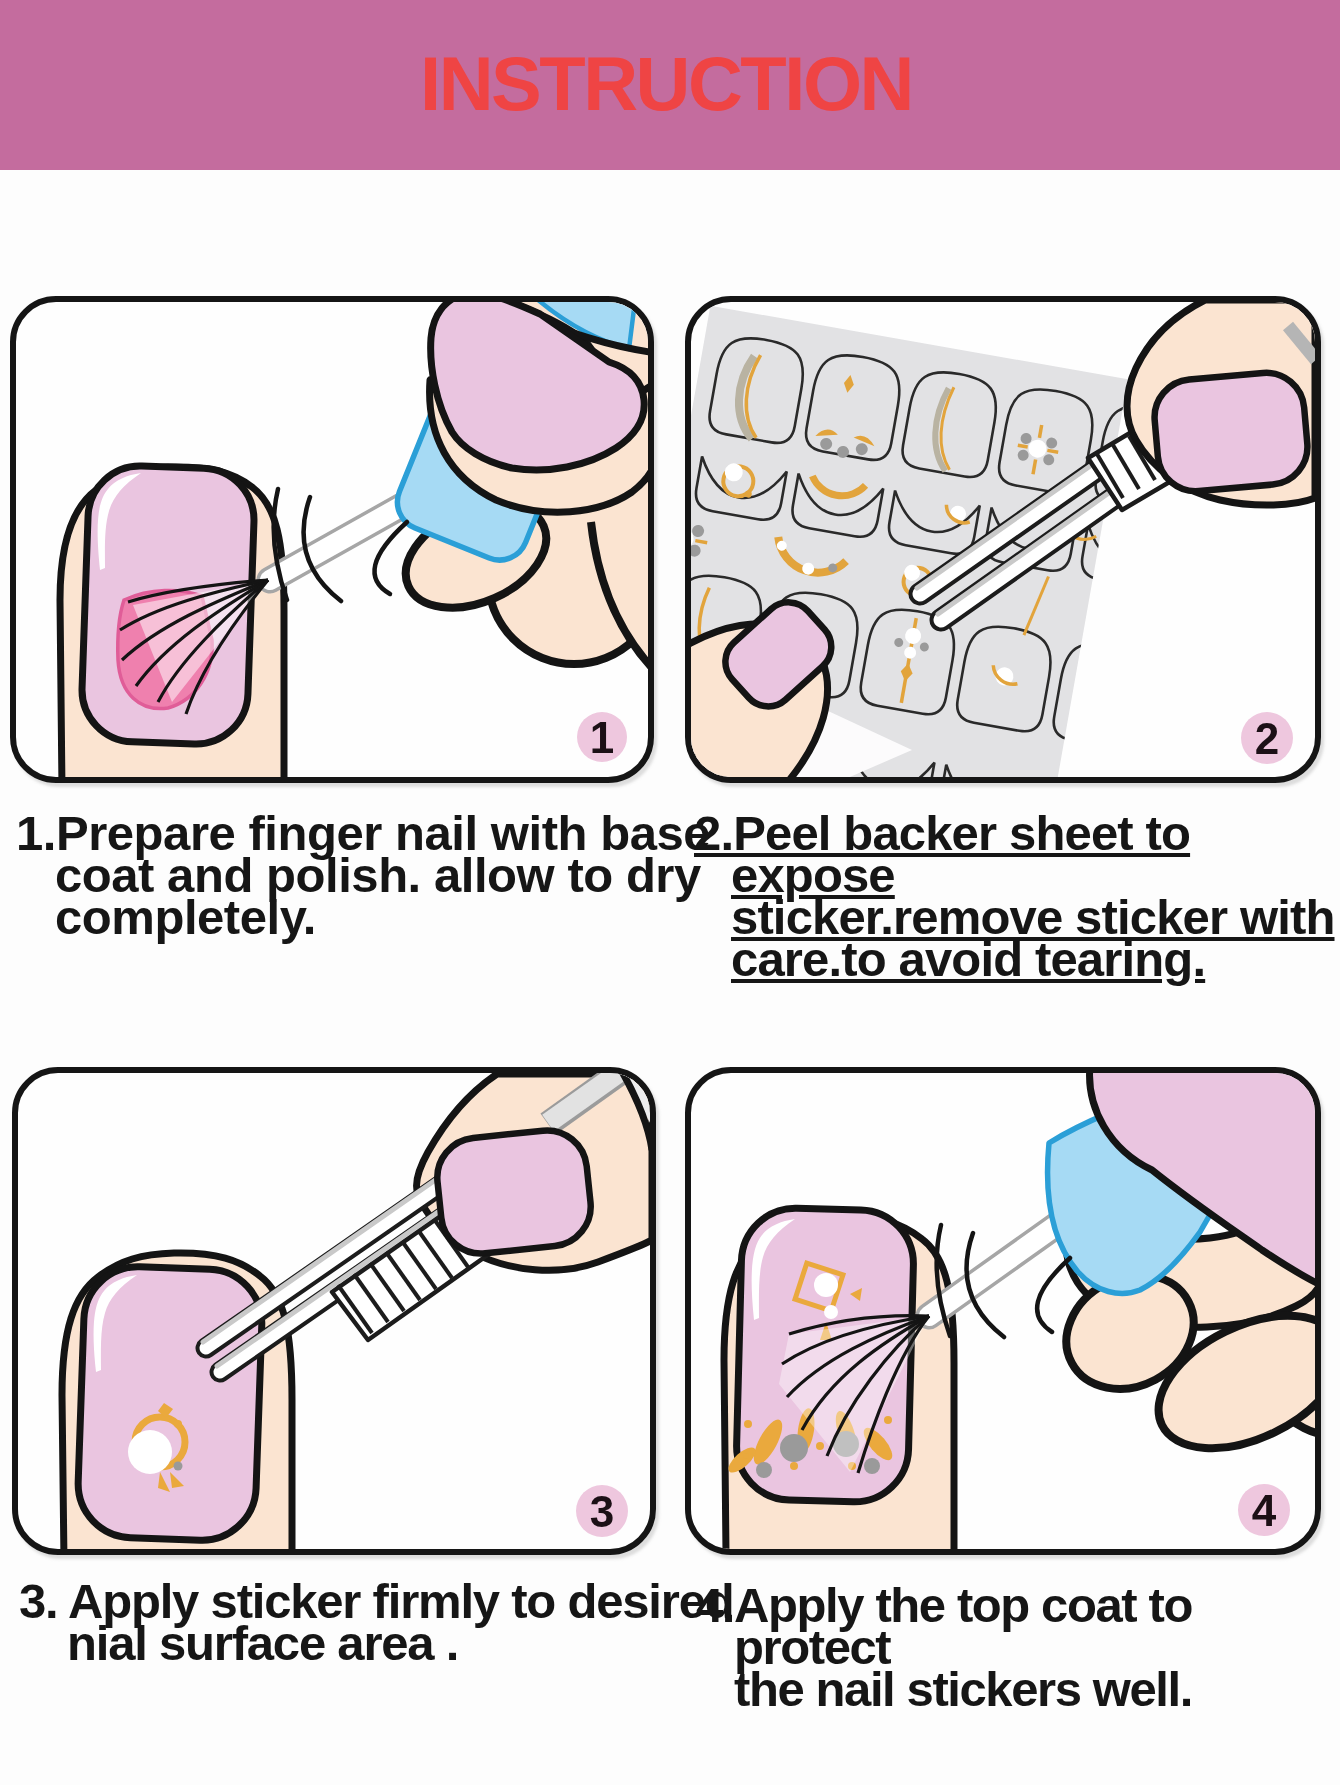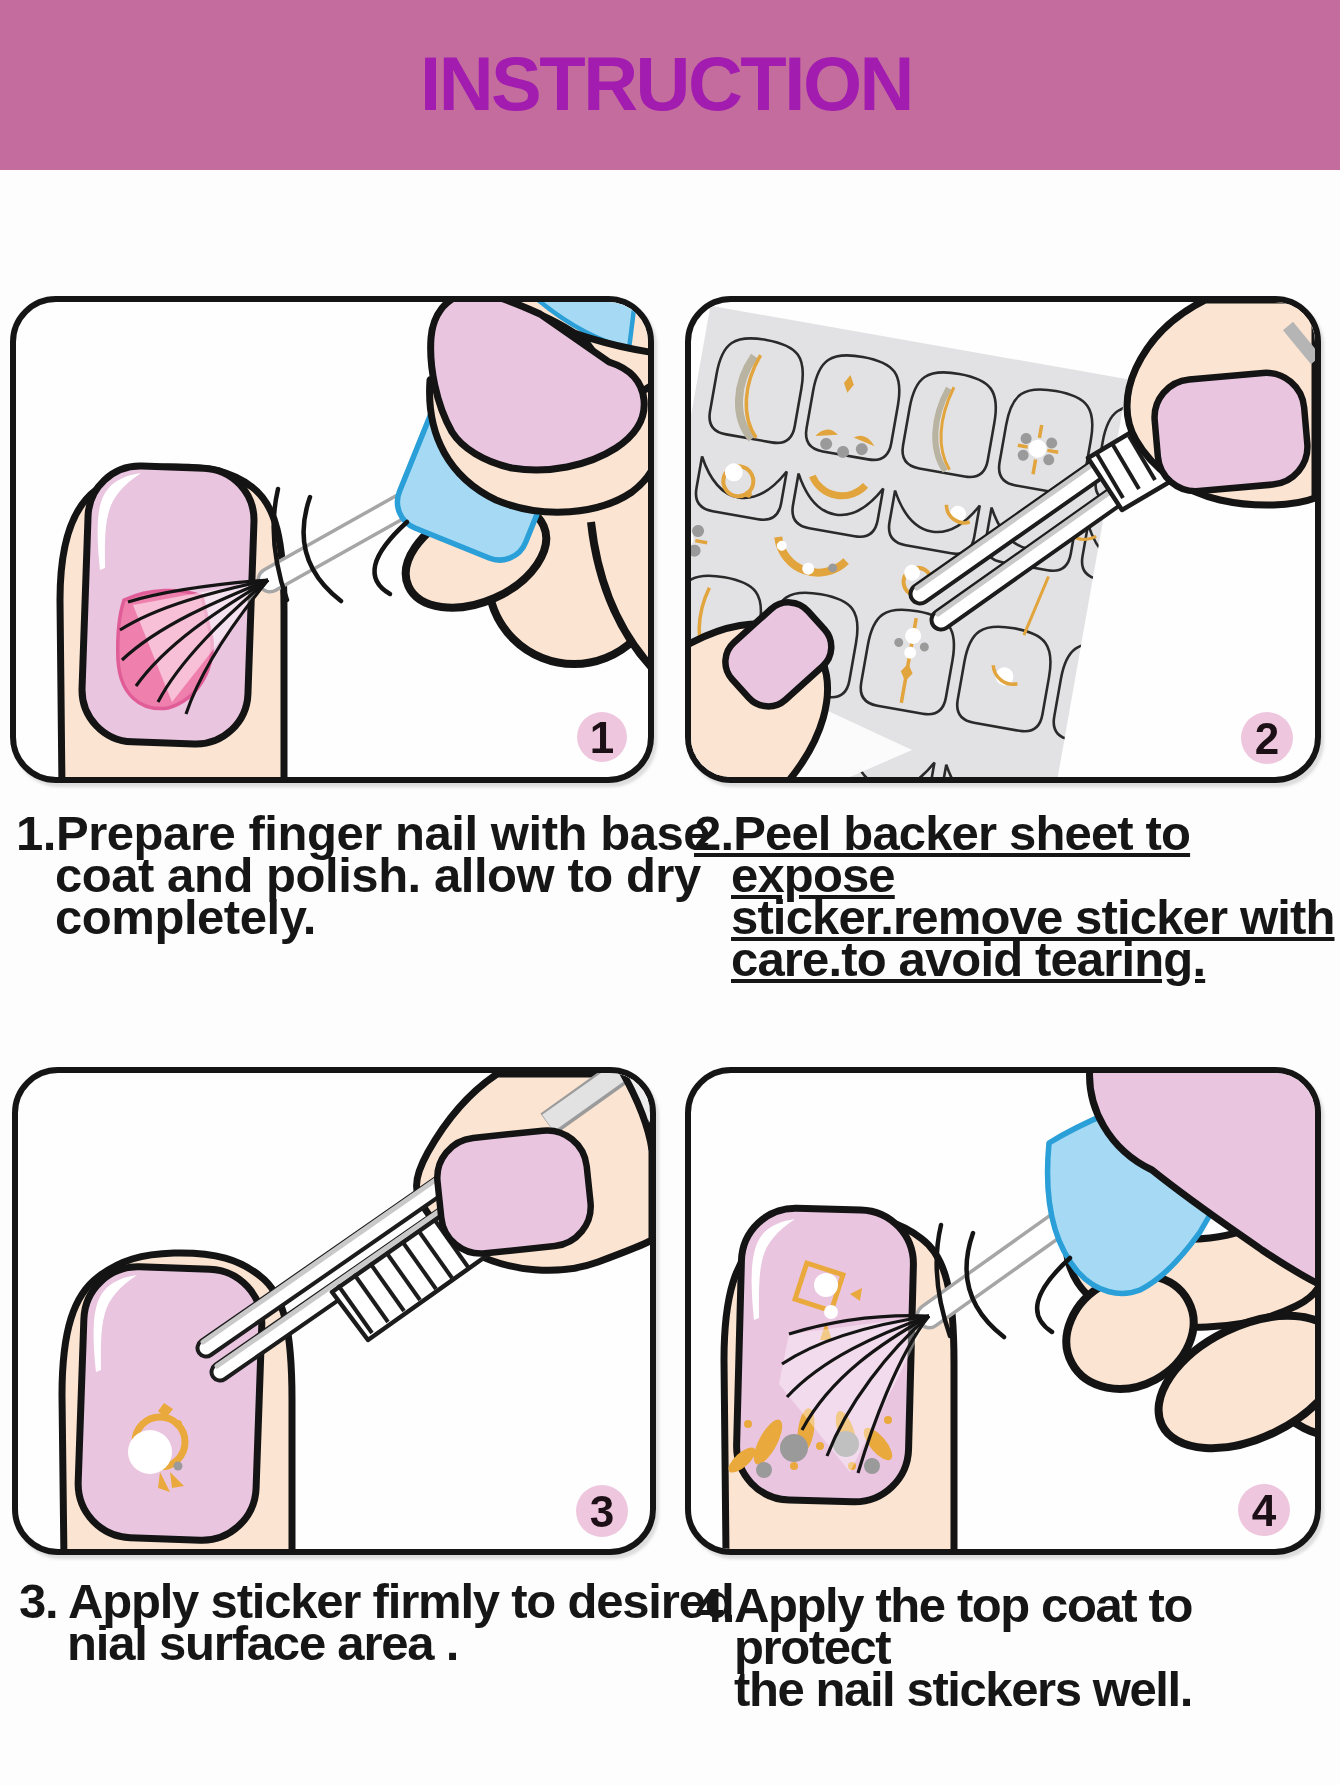--- a/index.html
+++ b/index.html
@@ -1,18 +1,18 @@
 <!DOCTYPE html>
 <html><head>
 <meta charset="utf-8">
 <style>
 html,body{margin:0;padding:0;}
 body{width:1340px;height:1785px;background:#fdfdfd;font-family:"Liberation Sans", sans-serif;position:relative;overflow:hidden;}
 .banner{position:absolute;left:0;top:0;width:1340px;height:170px;background:#c46c9e;}
-.title{position:absolute;left:0;top:46px;width:1332px;text-align:center;font-size:76px;font-weight:bold;color:#a21caf;letter-spacing:-2.5px;line-height:76px;}
+.title{position:absolute;left:0;top:46px;width:1332px;text-align:center;font-size:76px;font-weight:bold;color:#ef4444;letter-spacing:-2.5px;line-height:76px;}
 .panel{position:absolute;border:6px solid #151515;border-radius:46px;background:#fefefe;box-shadow:3px 4px 3px rgba(160,160,160,0.35);overflow:hidden;}
 #p1{left:10px;top:296px;width:632px;height:475px;}
 #p2{left:685px;top:296px;width:624px;height:475px;}
 #p3{left:12px;top:1067px;width:632px;height:476px;}
 #p4{left:685px;top:1067px;width:624px;height:476px;}
 .panel svg{position:absolute;left:0;top:0;}
 .cap{position:absolute;color:#161616;font-size:49px;line-height:42px;font-weight:bold;letter-spacing:0px;}
 </style>
 </head>
 <body>

